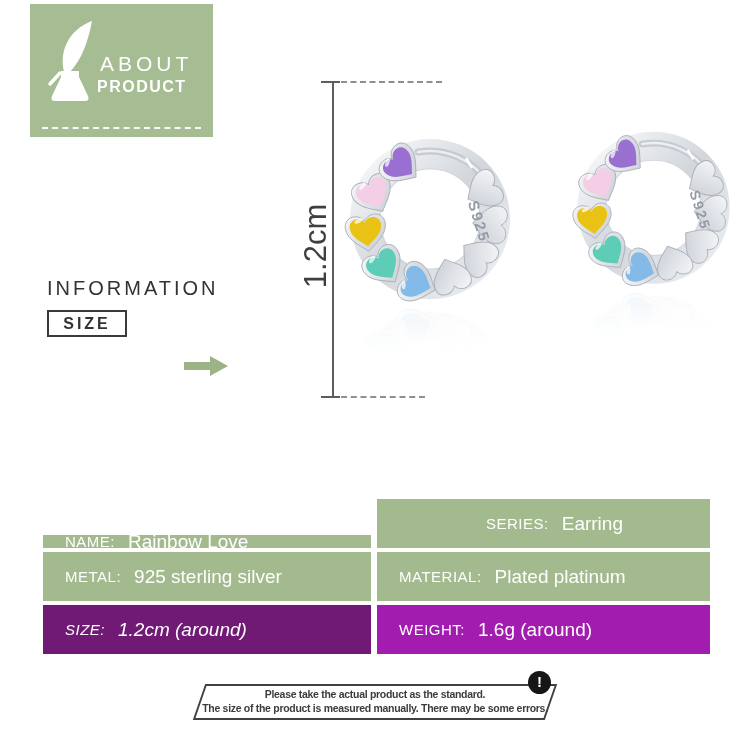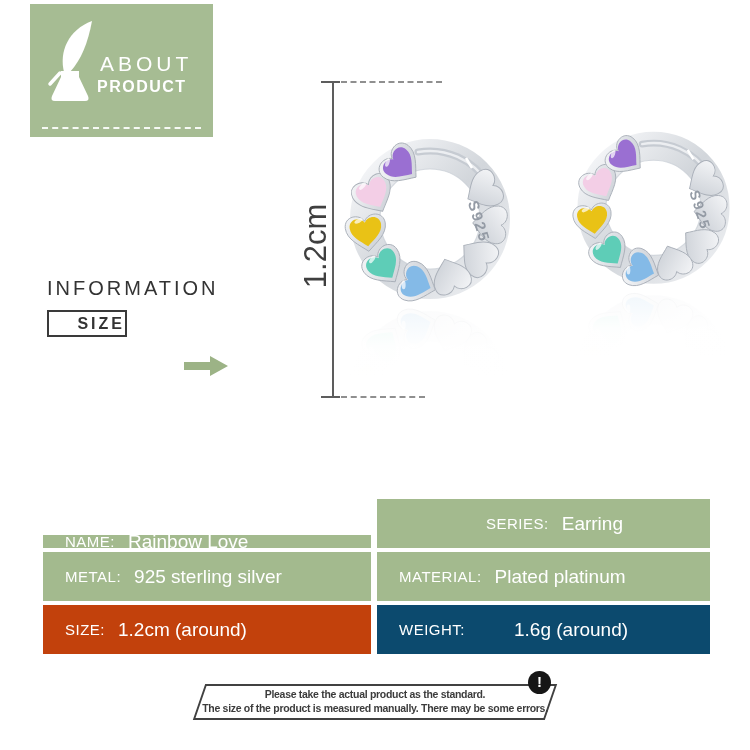--- a/index.html
+++ b/index.html
@@ -22,21 +22,21 @@
   .dash-bottom { left:341px; top:396px; width:84px; }
   .ruler-label { position:absolute; left:270px; top:229px; width:90px; height:34px; text-align:center;
                  font-size:31px; color:#3f3f3f; transform:rotate(-90deg); }
 
   
   .photo { position:absolute; left:323px; top:108px; }
 
   
   .info-heading { position:absolute; left:47px; top:277px; font-size:20px; letter-spacing:3px; color:#333; font-weight:500; }
   .size-box { position:absolute; left:47px; top:310px; width:80px; height:27px; border:2px solid #3a3a3a;
-              font-size:16px; letter-spacing:3px; color:#333; font-weight:600; text-align:right; line-height:23px; }
+              font-size:16px; letter-spacing:3px; color:#333; font-weight:600; text-align:center; line-height:23px; }
   .green-arrow { position:absolute; left:184px; top:356px; width:44px; height:20px; }
 
   
   .spec-table { position:absolute; left:43px; top:499px; width:667px;
                 display:grid; grid-template-columns:328px 333px; grid-auto-rows:49px; column-gap:6px; row-gap:4px; }
   .spec-cell { display:flex; align-items:center; padding-left:22px; color:#fff; }
   .spec-label { font-size:15px; letter-spacing:.5px; }
   .spec-value { font-size:19px; margin-left:13px; white-space:nowrap; }
 
   
@@ -156,25 +156,25 @@
       <span class="spec-value">Earring</span>
     </div>
     <div class="spec-cell" style="background-color: rgb(163, 186, 142);">
       <span class="spec-label">METAL:</span>
       <span class="spec-value">925 sterling silver</span>
     </div>
     <div class="spec-cell" style="background-color: rgb(163, 186, 142);">
       <span class="spec-label">MATERIAL:</span>
       <span class="spec-value">Plated platinum</span>
     </div>
-    <div class="spec-cell" style="background-color: #c2410c;">
+    <div class="spec-cell" style="background-color: #701a75; font-style: italic;">
       <span class="spec-label">SIZE:</span>
       <span class="spec-value">1.2cm (around)</span>
     </div>
-    <div class="spec-cell" style="background-color: #0c4a6e; gap: 36px;">
+    <div class="spec-cell" style="background-color: #a21caf;">
       <span class="spec-label">WEIGHT:</span>
       <span class="spec-value">1.6g (around)</span>
     </div>
   </div>
 
   <div class="banner"></div>
   <div class="banner-text">
     <div>Please take the actual product as the standard.</div>
     <div>The size of the product is measured manually. There may be some errors.</div>
   </div>

